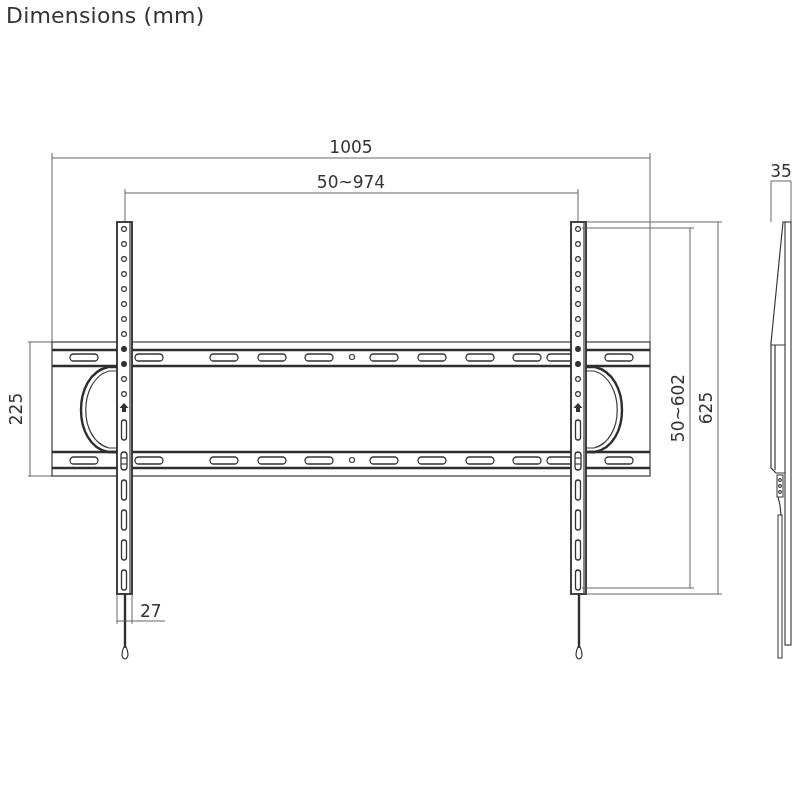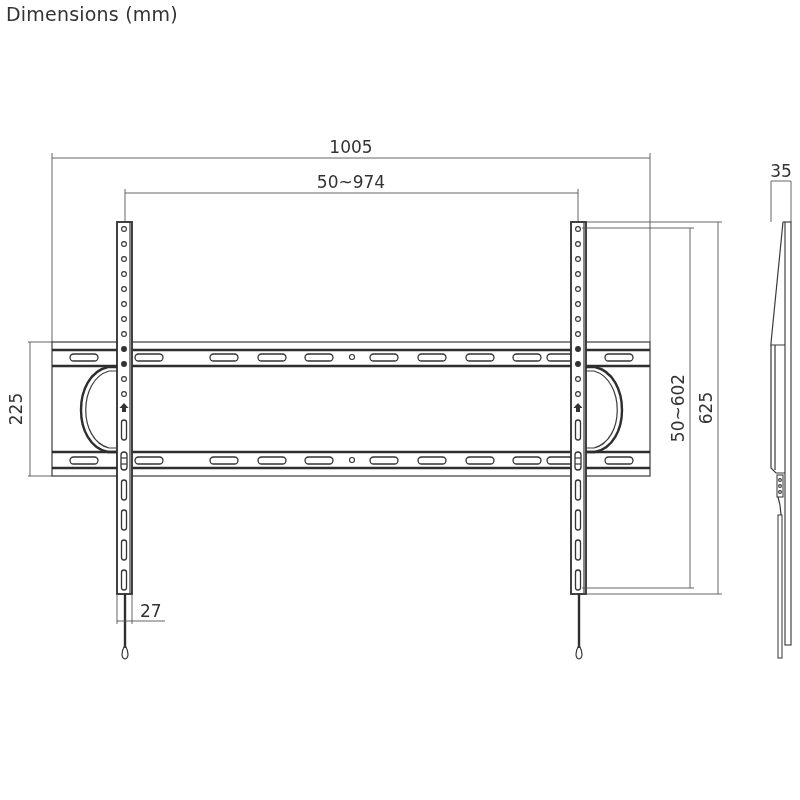--- a/index.html
+++ b/index.html
@@ -1,17 +1,17 @@
 <!DOCTYPE html>
 <html><head>
 <meta charset="utf-8">
 <style>
   html, body { margin:0; padding:0; background:#ffffff; }
   body { width:800px; height:800px; position:relative; overflow:hidden; font-family:"DejaVu Sans", sans-serif; }
-  .title { position:absolute; left:6px; top:3px; font-size:19px; color:#333333; letter-spacing:0.2px; }
+  .title { position:absolute; left:6px; top:3px; font-size:22px; color:#333333; letter-spacing:0.2px; }
   svg { position:absolute; left:0; top:0; }
   .dim { font-family:"DejaVu Sans", sans-serif; font-size:17px; fill:#333333; }
   .ln { stroke:#3a3a3a; stroke-width:1.2; fill:none; }
   .thin { stroke:#555555; stroke-width:0.9; fill:none; }
   .thick { stroke:#2e2e2e; stroke-width:2.4; fill:none; }
   .hole { stroke:#333; stroke-width:1.1; fill:#fff; }
   .holef { stroke:#333; stroke-width:1.1; fill:#333; }
   .slot { stroke:#333; stroke-width:1.3; fill:#fff; }
 </style>
 </head>

